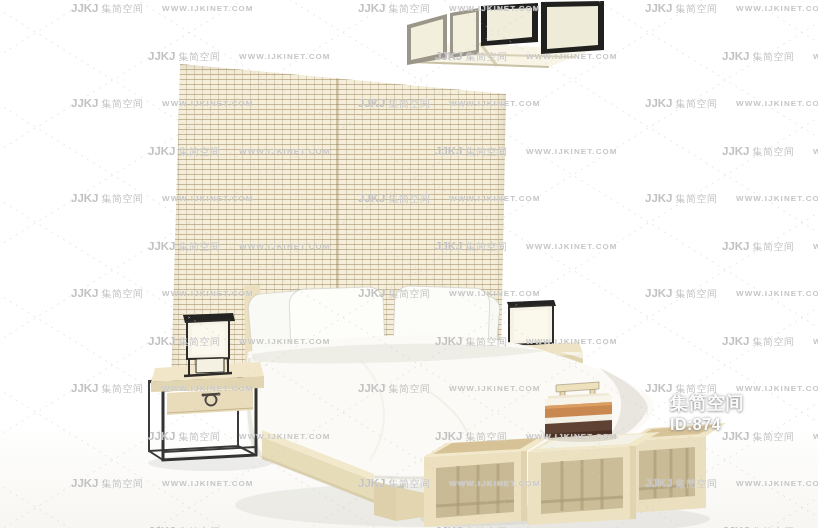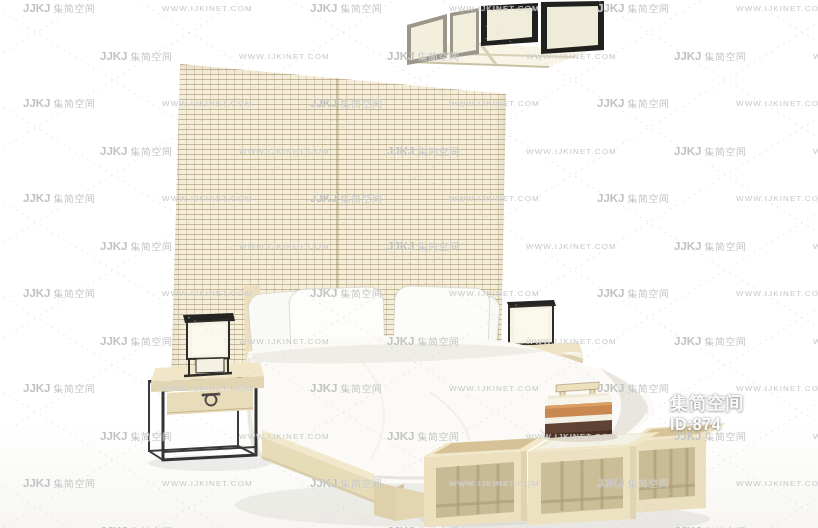--- a/index.html
+++ b/index.html
@@ -25,26 +25,27 @@
     box-shadow:inset 0 0 12px rgba(120,100,60,.28);
   }
   
   #scene{position:absolute;left:0;top:0;z-index:2;pointer-events:none;}
   
   #wm{position:absolute;left:0;top:0;width:818px;height:528px;z-index:3;pointer-events:none;}
   #wm-dashes{position:absolute;left:0;top:0;}
   #wm-dashes line{stroke:#cccccc;stroke-width:1;stroke-dasharray:2 5;opacity:.5;}
   .wm-logo{
     position:absolute;white-space:nowrap;font-size:10px;color:#c2c2c2;
-    letter-spacing:.5px;text-shadow:0 0 1px rgba(255,255,255,.7);
+    letter-spacing:.5px;text-shadow:0 0 1px rgba(255,255,255,.7);margin-left:48px;
   }
   .wm-logo b{font-weight:600;font-size:11.5px;letter-spacing:0;margin-right:3px;}
   .wm-url{
     position:absolute;white-space:nowrap;font-size:8px;letter-spacing:1.1px;color:#c6c6c6;
     text-shadow:0 0 1px rgba(255,255,255,.7);
+    font-weight:bold;
   }
   
   #id-overlay{position:absolute;left:670px;top:391px;z-index:4;pointer-events:none;}
   #id-brand{
     font-size:18px;font-weight:600;letter-spacing:.5px;color:rgba(255,255,255,.95);
     text-shadow:0 0 3px rgba(125,125,125,.8),0 1px 2px rgba(125,125,125,.5);
   }
   #id-num{
     font-size:16px;font-weight:700;letter-spacing:.5px;color:rgba(255,255,255,.97);
     text-shadow:0 0 3px rgba(125,125,125,.8),0 1px 2px rgba(125,125,125,.5);margin-top:1px;

